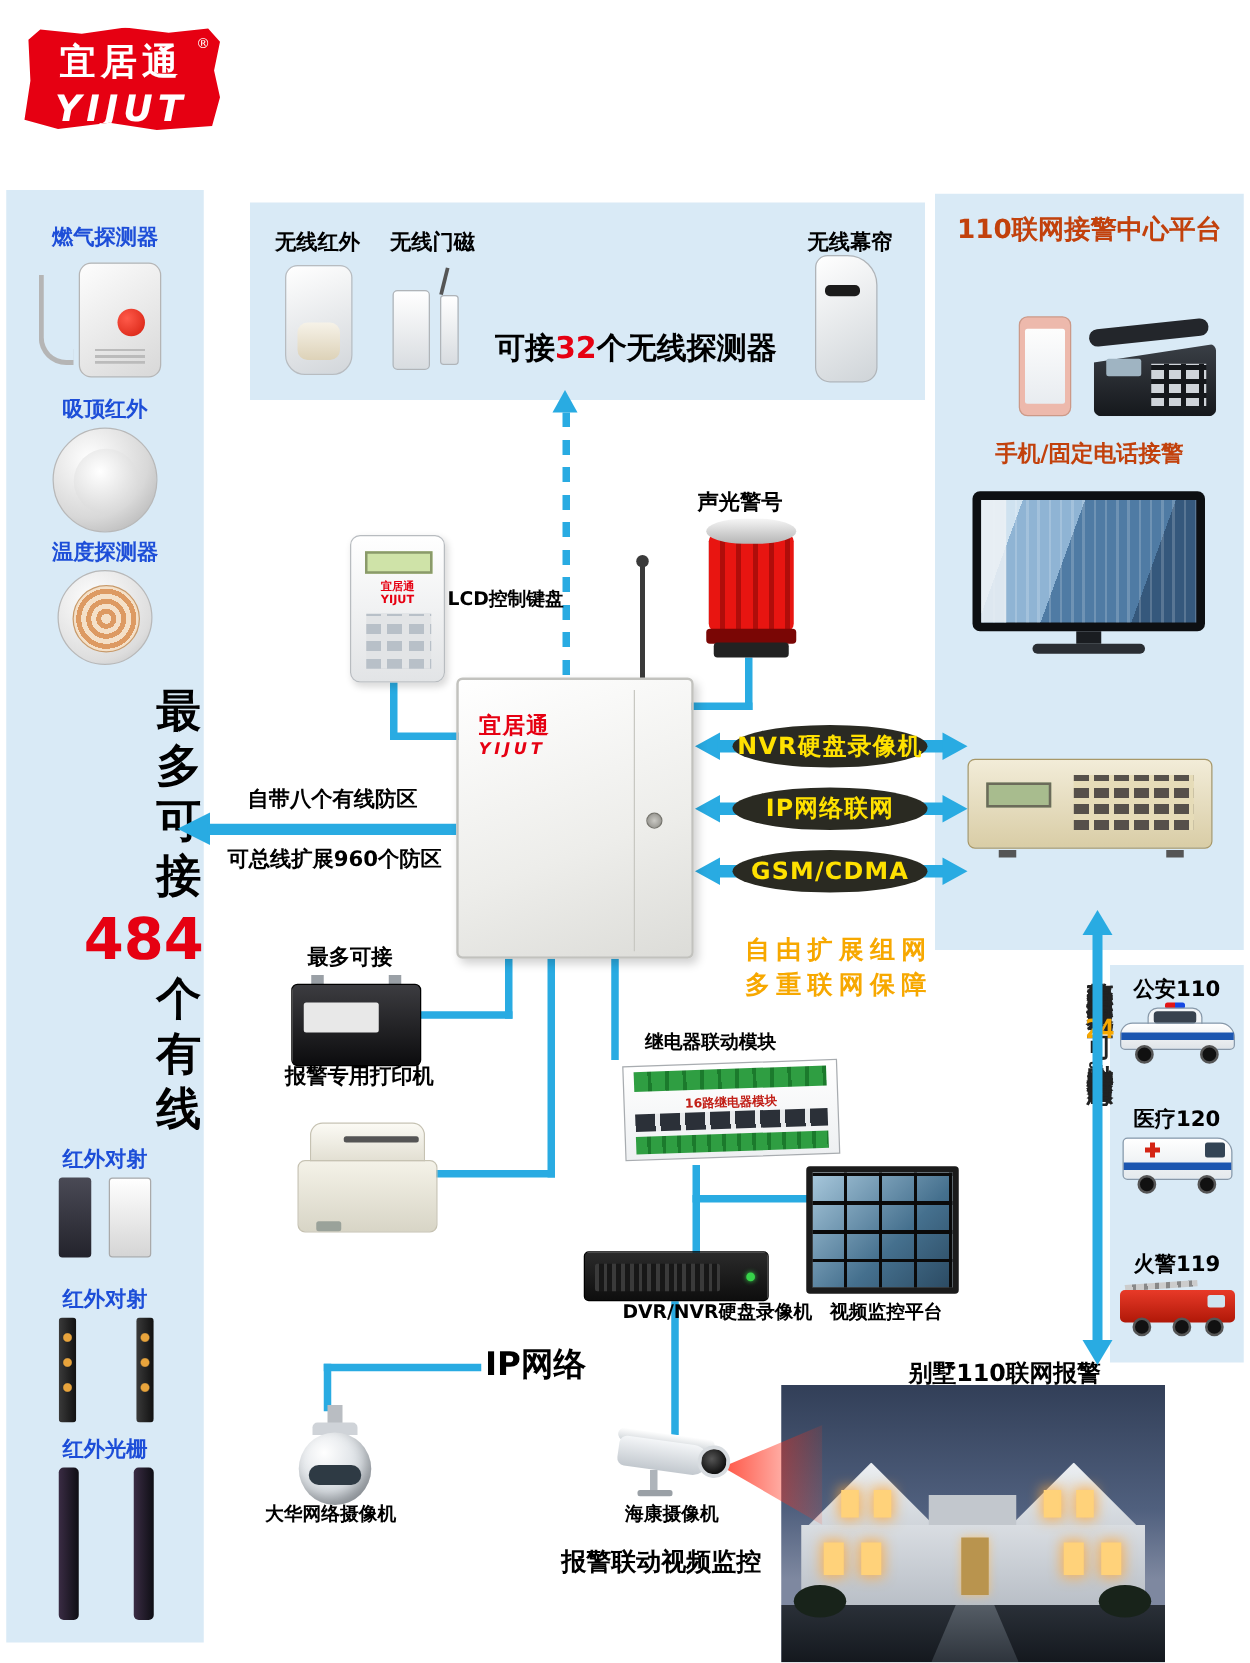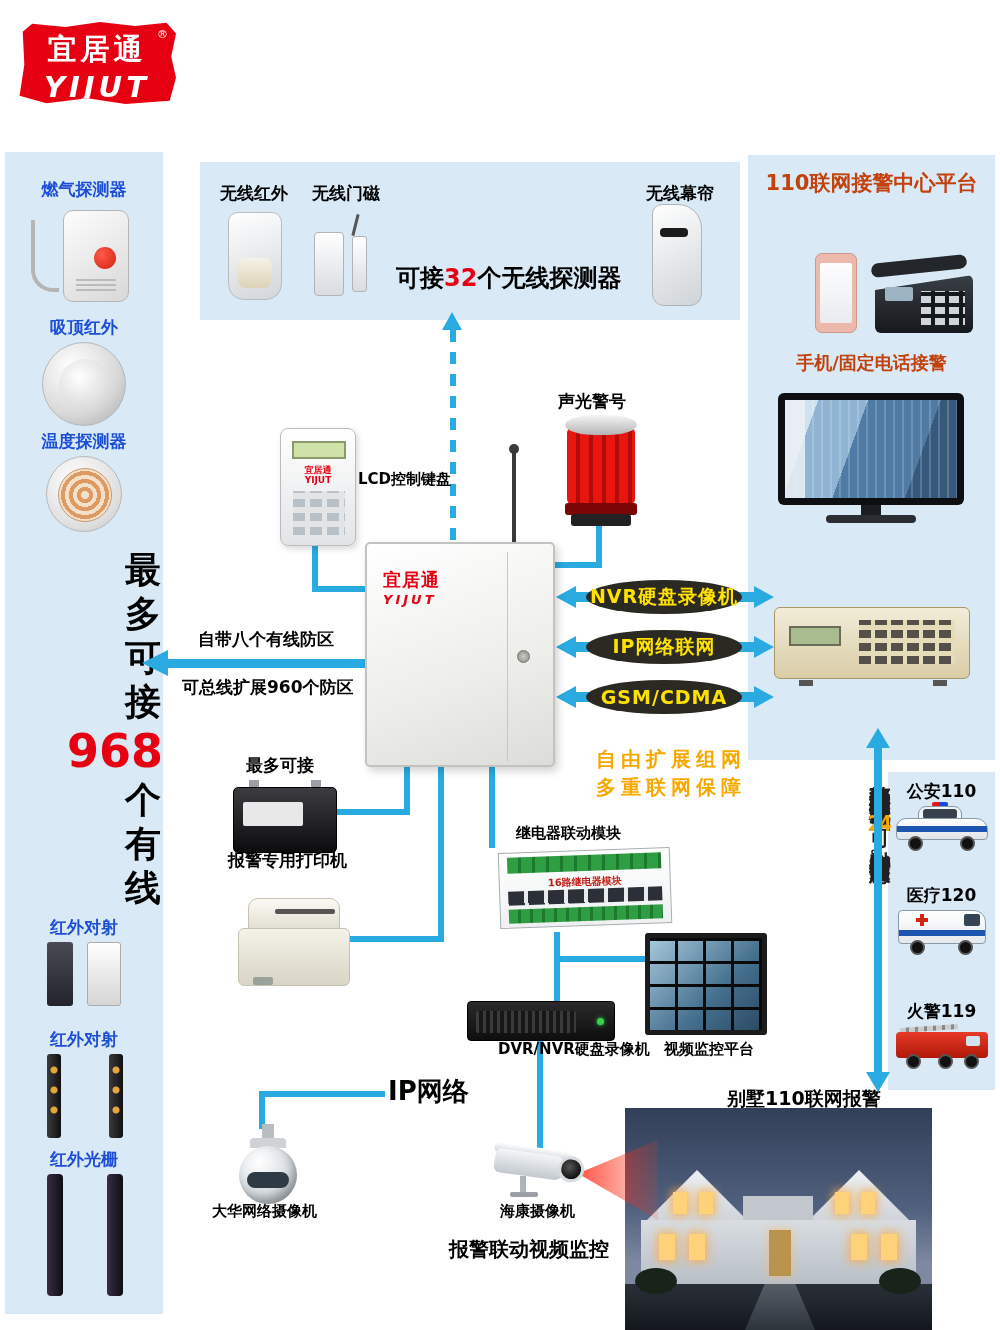--- a/index.html
+++ b/index.html
@@ -221,21 +221,21 @@
     <div class="lp-lbl" style="top:164px;">吸顶红外</div>
     <div class="dome1">
         <div class="dome1-in"></div>
       </div>
     <div class="lp-lbl" style="top:278px;">温度探测器</div>
     <div class="dome2">
         <div class="dome2-in"></div>
       </div>
     <div class="cap-stack">
       <div class="v-chars">最多可接</div>
-      <div class="cap-num">968</div>
+      <div class="cap-num">484</div>
       <div class="v-chars">个有线</div>
     </div>
     <div class="lp-lbl" style="top:764px;">红外对射</div>
     <div class="vibimg">
       <div class="vi-a"></div>
       <div class="vi-b"></div>
     </div>
     <div class="lp-lbl" style="top:876px;">红外对射</div>
     <div class="beamimg">
       <div class="bp b1"></div>

